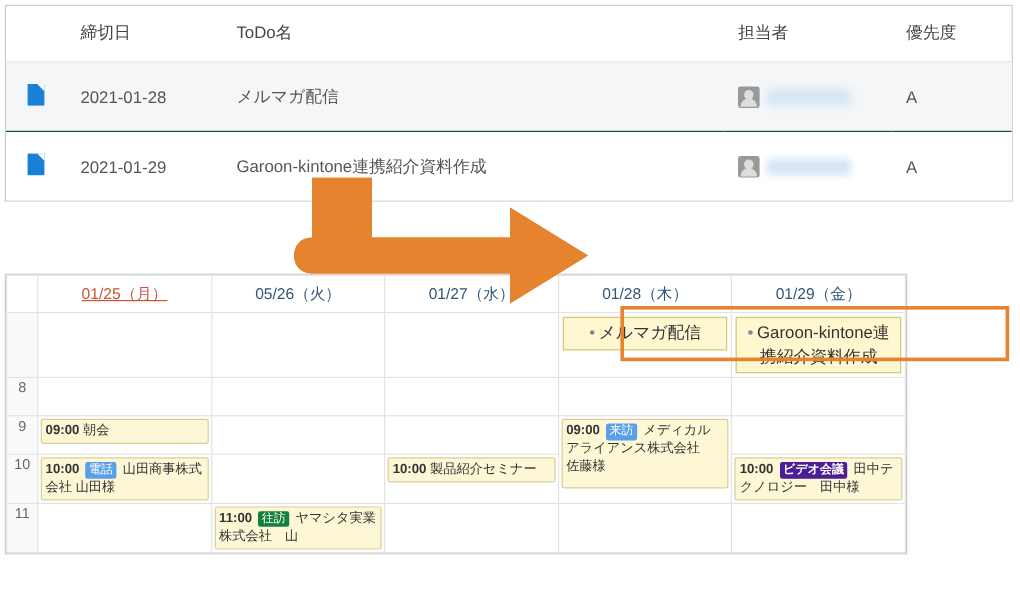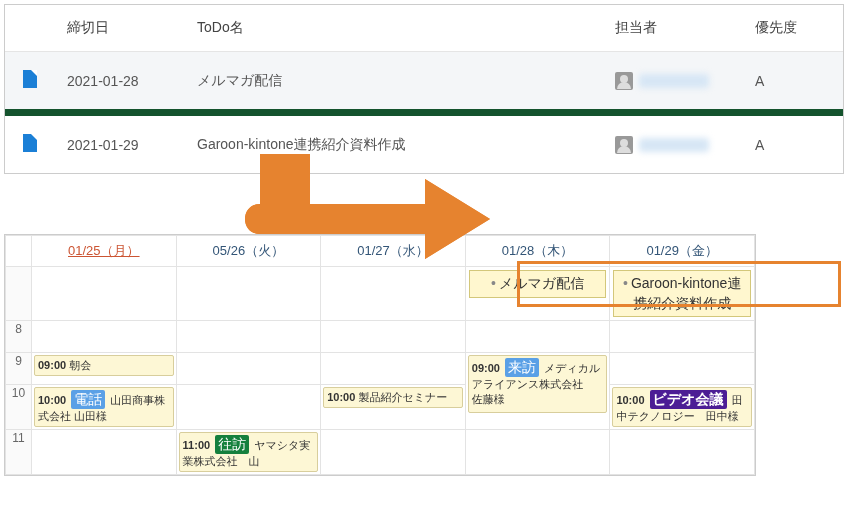--- a/index.html
+++ b/index.html
@@ -4,21 +4,21 @@
 <style>
   * { box-sizing: border-box; margin: 0; padding: 0; }
   body { font-family: "Hiragino Kaku Gothic ProN", "メイリオ", Meiryo, sans-serif; font-size: 13px; color: #333; background: #fff; }
 
   
   .todo-panel { border: 1px solid #ccc; margin: 4px 4px 0 4px; width: 840px; }
   .todo-table { width: 100%; border-collapse: collapse; }
   .todo-table th { text-align: left; padding: 14px 12px; font-weight: normal; color: #444; font-size: 14px; border-bottom: 1px solid #e5e5e5;}
   .todo-table td { padding: 18px 12px; font-size: 14px; color: #555;}
   .todo-table tr.row-hl td { background: #f4f6f8; }
-  .todo-table tr.row td { background: #fff; border-top:7px solid #14532d;}
+  .todo-table tr.row td { background: #fff; border-top:1px solid #14532d;}
   .doc-icon { display:inline-block; width:14px; height:18px; position:relative; background:#1b7fd6; }
   .doc-icon::after { content:''; position:absolute; top:0; right:0; width:0; height:0; border-top:6px solid #fff; border-left:6px solid transparent;}
   .avatar { display:inline-block; width:18px; height:18px; background:#999; border-radius:2px; vertical-align:middle; margin-right:6px; position:relative;}
   .avatar::before { content:''; position:absolute; top:3px; left:5px; width:8px; height:8px; border-radius:50%; background:#ddd;}
   .avatar::after { content:''; position:absolute; bottom:1px; left:2px; width:14px; height:7px; border-radius:7px 7px 0 0; background:#ddd;}
   .blur { display:inline-block; width:70px; height:14px; background:#d6e6f5; filter:blur(3px); border-radius:3px; vertical-align:middle;}
   .col-icon { width:50px; text-align:center;}
   .col-date { width:130px;}
   .col-assignee { width:140px;}
   .col-prio { width:100px;}
@@ -33,21 +33,21 @@
   .cal-table { width:100%; border-collapse:collapse; table-layout:fixed;}
   .cal-table th, .cal-table td { border:1px solid #e3e3e3;}
   .cal-table th { padding:6px 4px; font-weight:normal; color:#357; font-size:13px;}
   .cal-table th.today { color:#c53; text-decoration:underline;}
   .hour-col { width:26px;}
   .cal-table td { height:32px; vertical-align:top; padding:1px;}
   .hour-cell { text-align:center; font-size:12px; color:#666; background:#fafafa;}
   .allday-row td { height:42px;}
   .event { font-size:11px; background:#fdf7d5; border:1px solid #d8ce9c; border-radius:2px; padding:2px 3px; margin:1px; line-height:1.35; overflow:hidden;}
   .event .time { font-weight:bold; color:#333;}
-  .tag { display:inline-block; color:#fff; font-size:14px; padding:0 3px; border-radius:2px; margin:0 2px;}
+  .tag { display:inline-block; color:#fff; font-size:10px; padding:0 3px; border-radius:2px; margin:0 2px;}
   .tag-phone { background:#5aa0e6;}
   .tag-visit { background:#15803d;}
   .tag-incoming { background:#5aa0e6;}
   .tag-video { background:#4c1d95;font-weight:bold;}
   .todo-chip { font-size:14px; background:#fff7cf; border:1px solid #d3c77a; padding:3px 4px; margin:2px; line-height:1.4; overflow:hidden;text-align:center;}
   .todo-chip .bullet { color:#888; margin-right:3px;}
   .highlight-box { position:absolute; border:3px solid #e6832f; pointer-events:none;}
 </style>
 </head>
 <body>

